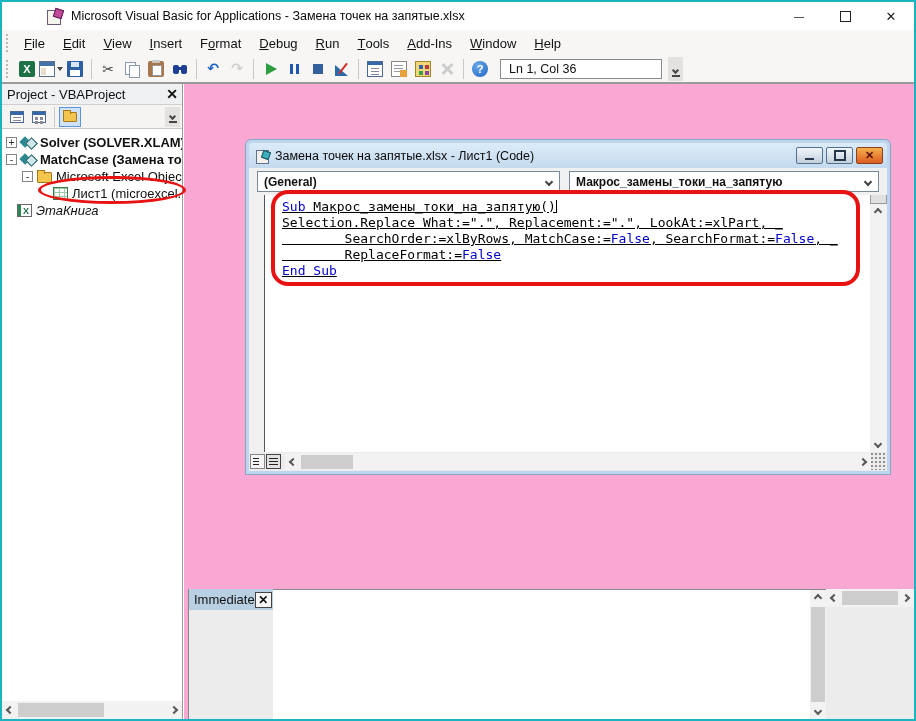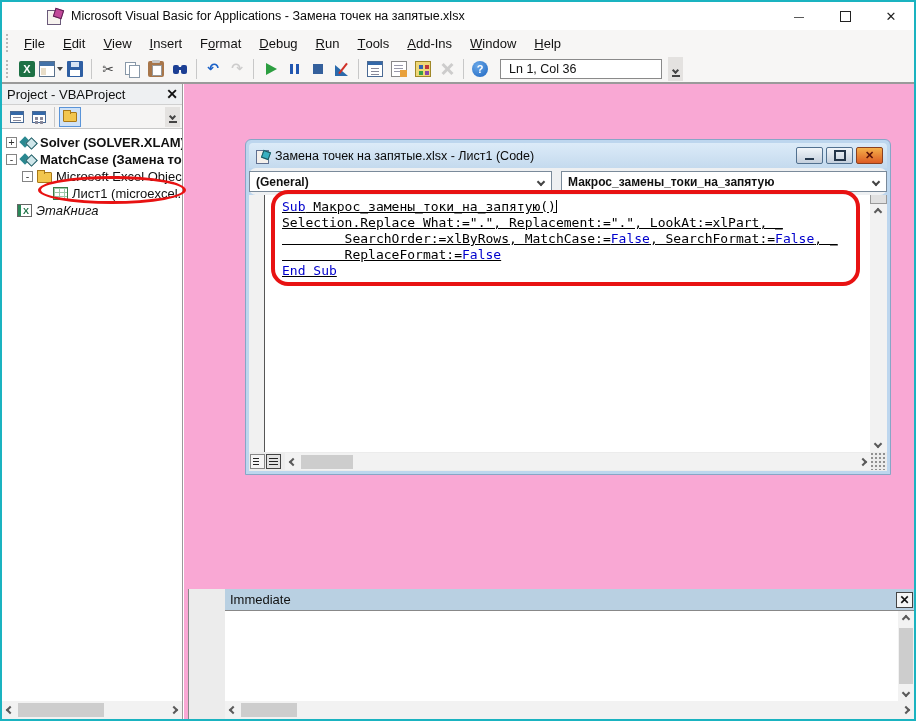--- a/index.html
+++ b/index.html
@@ -121,21 +121,21 @@
   .cw-icon{position:relative;width:15px;height:14px;margin:0 5px 0 2px;flex:none;}
   .cw-icon::before{content:"";position:absolute;left:1px;top:1px;width:11px;height:12px;background:#f4f0ec;border:1px solid #607090;}
   .cw-icon::after{content:"";position:absolute;right:0;top:2px;width:6px;height:6px;background:#38b0c0;border:1px solid #205860;transform:rotate(20deg);}
   .cw-title{font-size:12.5px;color:#0a0a0a;white-space:nowrap;}
   .cw-btns{margin-left:auto;display:flex;gap:3px;}
   .cw-btn{width:27px;height:17px;border:1px solid #51708f;border-radius:2px;background:linear-gradient(#f2f6fa,#c4cfdc);display:flex;align-items:center;justify-content:center;}
   .cw-btn.min::after{content:"";width:9px;height:2px;background:#24364a;margin-top:7px;}
   .cw-btn.restore::after{content:"";width:8px;height:7px;border:2px solid #24364a;}
   .cw-btn.close{background:linear-gradient(#f5b04a,#dd5c24);border-color:#8a4020;}
   .cw-btn.close::after{content:"✕";color:#5a1008;font-weight:bold;font-size:11px;}
-  .cw-combos{height:27px;background:#eef0f2;display:flex;align-items:center;padding:0 0;gap:9px;flex:none;border-radius:7px;}
+  .cw-combos{height:27px;background:#eef0f2;display:flex;align-items:center;padding:0 8px;gap:9px;flex:none;}
   .combo{height:21px;background:#fff;border:1px solid #7a8a9a;display:flex;align-items:center;padding-left:6px;font-size:12px;font-weight:bold;position:relative;}
   .combo-left{width:303px;flex:none;}
   .combo-right{flex:1;}
   .combo .chev{margin-left:auto;margin-right:7px;border-color:#444;}
   .cw-body{flex:1;background:#fff;display:flex;overflow:hidden;}
   .cw-margin{width:16px;background:#f1f1f1;border-right:1px solid #555;flex:none;}
   .cw-code{flex:1;overflow:hidden;padding:4px 0 0 17px;}
   .code-line{white-space:pre;font:13px/16px "DejaVu Sans Mono",monospace;color:#000;text-decoration:underline;}
   .seg-kw{color:#0000cc;}
   .seg-id{color:#000;}
@@ -144,21 +144,21 @@
   .split-box{height:9px;background:#e0e0e0;border:1px solid #9a9a9a;border-top:none;flex:none;}
   .cw-vtrack{flex:1;}
   .cw-bottom{height:19px;display:flex;align-items:center;background:#ececec;flex:none;}
   .view-btn{width:15px;height:15px;background:#f4f4f4;border:1px solid #888;margin-left:1px;position:relative;flex:none;}
   .view-btn.active{border:1px solid #444;background:#e2e2e2;}
   .view-btn::after{content:"";position:absolute;left:2px;top:3px;right:2px;height:1px;background:#222;box-shadow:0 3px 0 #222,0 6px 0 #222;}
   .view-btn.proc::after{right:5px;}
   .cw-hscroll{flex:1;height:17px;margin-left:4px;}
   .cw-grip{width:16px;height:17px;background:#ececec;background-image:radial-gradient(#909090 1px,transparent 1.3px);background-size:4px 4px;background-position:3px 3px;flex:none;}
   
-  .immediate{position:absolute;left:4px;top:505px;right:0;bottom:0;background:#ececec;display:flex;flex-direction:column;border-left:1px solid #888;padding-left:36px;}
+  .immediate{position:absolute;left:4px;top:505px;right:0;bottom:0;background:#ececec;display:flex;border-left:1px solid #888;}
   .im-title{height:21px;background:#b9d0e2;display:flex;align-items:center;padding-left:5px;font-size:13px;flex:none;}
   .im-close{margin-left:auto;width:17px;height:16px;margin-right:1px;background:#f6f6f6;border:1px solid #444;display:flex;align-items:center;justify-content:center;font-weight:bold;font-size:12px;}
   .im-close::after{content:"✕";}
   .im-main{flex:1;display:flex;overflow:hidden;border-top:1px solid #888;}
   .im-content{flex:1;background:#fff;}
   .im-vscroll{width:16px;flex:none;}
   .im-hscroll{height:18px;flex:none;}
   
   .annot{position:absolute;border:3px solid #e81212;pointer-events:none;z-index:60;}
   .annot-ellipse{left:36px;top:174px;width:148px;height:28px;border-radius:50%;}

